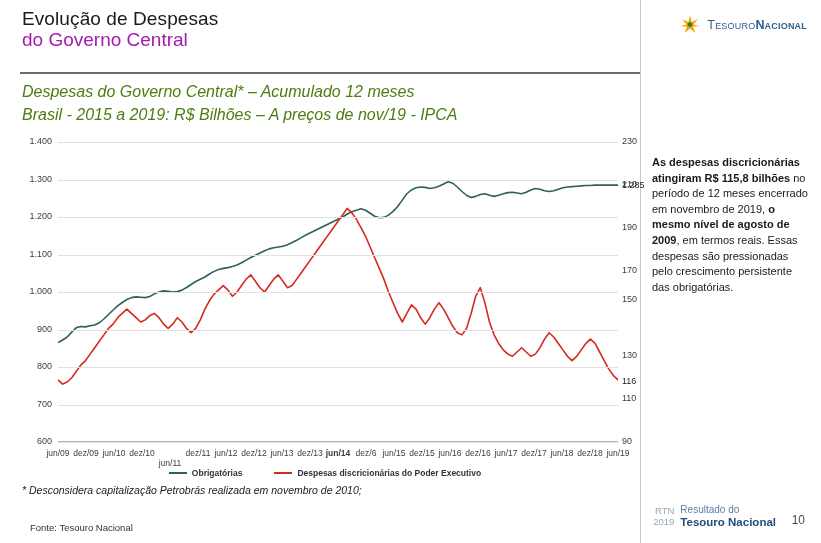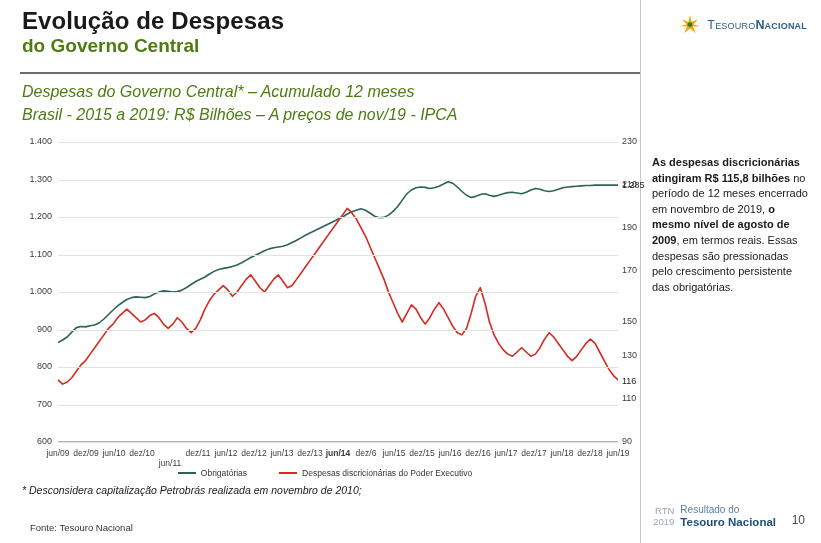--- a/index.html
+++ b/index.html
@@ -15,30 +15,30 @@
     width: 821px; height: 543px;
     background: #ffffff;
   }
   
   .title-block {
     position: absolute;
     left: 22px; top: 8px;
     width: 610px;
   }
   .title-line1 {
-    font-size: 24px;
-    font-weight: bold;
+    font-size: 19px;
+    font-weight: normal;
     color: #1a1a1a;
     line-height: 1.12;
     letter-spacing: 0.1px;
   }
   .title-line2 {
     font-size: 19px;
-    font-weight: bold;
-    color: #4d7c0f;
+    font-weight: normal;
+    color: #a21caf;
     line-height: 1.2;
   }
   .header-rule {
     position: absolute;
     left: 20px; top: 72px;
     width: 620px; height: 2px;
     background: #6b6b6b;
   }
   .vert-rule {
     position: absolute;
@@ -124,20 +124,21 @@
   }
   
   .legend {
     position: absolute;
     left: 0; top: 338px;
     width: 630px;
     display: flex;
     justify-content: center;
     align-items: flex-start;
     gap: 32px;
+    font-weight: bold;
   }
   .legend-item { display: flex; align-items: center; gap: 5px; }
   .legend-swatch { width: 18px; height: 2px; display: inline-block; }
   .legend-label { font-size: 8.5px; color: #333; white-space: nowrap; }
   
   .footnote {
     position: absolute;
     left: 22px; top: 484px;
     font-size: 10.5px;
     font-style: italic;
@@ -237,21 +238,21 @@
         <div class="axis-left-label" style="left: 2px; top: 156px;">1.000</div>
         <div class="axis-left-label" style="left: 2px; top: 118.5px;">1.100</div>
         <div class="axis-left-label" style="left: 2px; top: 81px;">1.200</div>
         <div class="axis-left-label" style="left: 2px; top: 43.5px;">1.300</div>
         <div class="axis-left-label" style="left: 2px; top: 6px;">1.400</div>
       </div>
     <div id="ylabels-right">
         <div class="axis-right-label" style="left: 612px; top: 306px;">90</div>
         <div class="axis-right-label" style="left: 612px; top: 263.143px;">110</div>
         <div class="axis-right-label" style="left: 612px; top: 220.286px;">130</div>
-        <div class="axis-right-label" style="left: 612px; top: 186px;">150</div>
+        <div class="axis-right-label" style="left: 612px; top: 164px;">150</div>
         <div class="axis-right-label" style="left: 612px; top: 134.571px;">170</div>
         <div class="axis-right-label" style="left: 612px; top: 91.7143px;">190</div>
         <div class="axis-right-label" style="left: 612px; top: 48.8571px;">210</div>
         <div class="axis-right-label" style="left: 612px; top: 6px;">230</div>
       </div>
     <div class="xlabels" id="xlabels">
         <div class="xlabel" style="left: 0px; top: 2px;">jun/09</div>
         <div class="xlabel" style="left: 28px; top: 2px;">dez/09</div>
         <div class="xlabel" style="left: 56px; top: 2px;">jun/10</div>
         <div class="xlabel" style="left: 84px; top: 2px;">dez/10</div>

